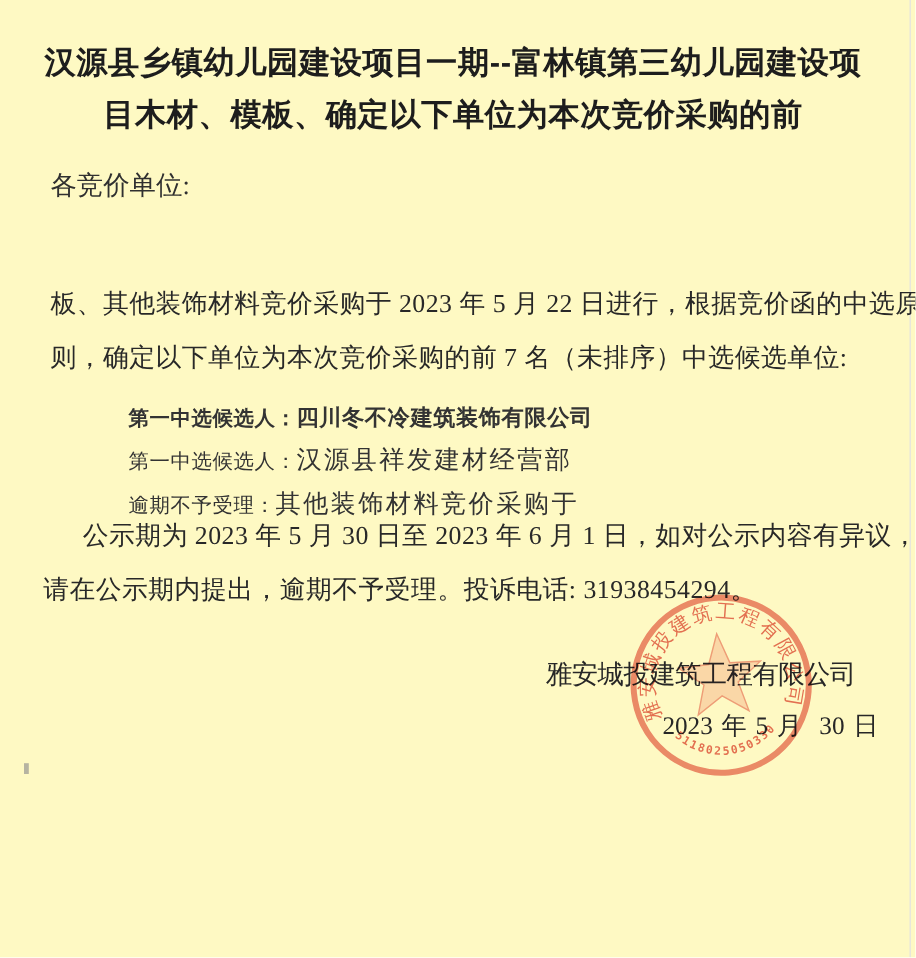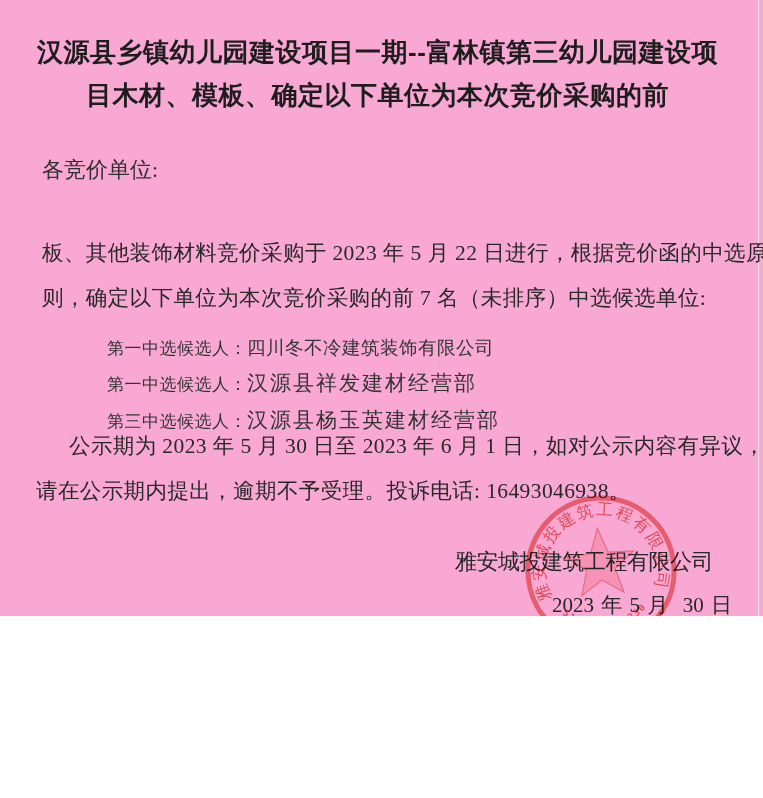--- a/index.html
+++ b/index.html
@@ -1,51 +1,51 @@
 <!DOCTYPE html>
 <html><head>
 <meta charset="utf-8">
 <style>
   html,body { margin:0; padding:0; background:#ffffff; }
   .page {
     position:relative;
-    width:763px; height:616px;
-    background:#f9a8d4;
+    width:763px; height:798px;
+    background:#fef9c3;
     overflow:hidden;
     font-family:"Liberation Serif", serif;
     color:#2a2a2a;
   }
   .scan-edge {
     position:absolute; top:0; bottom:0; right:4px; width:1px;
     background:#e2e2e2;
   }
   .title {
     position:absolute; top:31px; left:10px; right:18px;
     text-align:center;
     font-family:"Liberation Sans", sans-serif;
     font-weight:700;
     font-size:26px;
     line-height:43px;
     color:#1d1d1d;
     letter-spacing:0.5px;
   }
   .salutation {
-    position:absolute; top:155px; left:42px;
+    position:absolute; top:140px; left:42px;
     font-size:22px; color:#303030;text-align:center;
   }
   .bline {
     position:absolute; left:42px;
     font-size:21.5px; letter-spacing:0.4px;
     white-space:pre; color:#282828;
   }
   #p1l1 { top:193px; left:88px; }
   #p1l2 { top:238px; }
   #p1l3 { top:283px; }
   .cand { position:absolute; left:91px; white-space:pre; color:#333; }
-  #c1 { top:317px; }
+  #c1 { top:317px;font-weight:bold; }
   #c2 { top:351px; }
   #c3 { top:388px; }
   .cand-label { font-size:17px; letter-spacing:0.5px; }
   .cand-name  { font-size:18.5px; letter-spacing:0.5px; }
   .cand-name.big { font-size:21px; letter-spacing:2px; }
   #p2l1 { top:431px; left:69px; }
   #p2l2 { top:476px; left:36px; }
   .sig-company {
     position:absolute; top:547px; right:50px;
     font-size:22px; letter-spacing:-0.5px; color:#272727;
@@ -96,25 +96,25 @@
   <div class="bline" id="p1l2">板、其他装饰材料竞价采购于 2023 年 5 月 22 日进行，根据竞价函的中选原</div>
   <div class="bline" id="p1l3">则，确定以下单位为本次竞价采购的前 7 名（未排序）中选候选单位:</div>
 
   <div class="cand" id="c1">
     <span class="cand-label">第一中选候选人：</span><span class="cand-name">四川冬不冷建筑装饰有限公司</span>
   </div>
   <div class="cand" id="c2">
     <span class="cand-label">第一中选候选人：</span><span class="cand-name big">汉源县祥发建材经营部</span>
   </div>
   <div class="cand" id="c3">
-    <span class="cand-label">第三中选候选人：</span><span class="cand-name big">汉源县杨玉英建材经营部</span>
+    <span class="cand-label">逾期不予受理：</span><span class="cand-name big">其他装饰材料竞价采购于</span>
   </div>
 
   <div class="bline" id="p2l1">公示期为 2023 年 5 月 30 日至 2023 年 6 月 1 日，如对公示内容有异议，</div>
-  <div class="bline" id="p2l2">请在公示期内提出，逾期不予受理。投诉电话: 16493046938。</div>
+  <div class="bline" id="p2l2">请在公示期内提出，逾期不予受理。投诉电话: 31938454294。</div>
 
   <div class="sig-company">雅安城投建筑工程有限公司</div>
   <div class="sig-date">2023 年 5 月  30 日</div>
 
   <svg class="seal" viewBox="-80 -80 160 160" xmlns="http://www.w3.org/2000/svg">
     <circle cx="0" cy="0" r="73" fill="none" stroke="#e4695f" stroke-width="5" opacity="0.9"></circle>
     <polygon points="0,-43 -8.8,-18.1 -34.2,-17.1 -14.3,-1.4 -21.2,23.1 0,9 21.2,23.1 14.3,-1.4 34.2,-17.1 8.8,-18.1" fill="rgba(243,166,159,0.45)" stroke="#ec9189" stroke-width="1.2"></polygon>
     <defs>
       <path id="sealArcTop" d="M -50.8 23.7 A 56 56 0 1 1 50.8 23.7" fill="none"></path>
       <path id="sealArcBottom" d="M -41 41 A 58 58 0 0 0 41 41" fill="none"></path>

